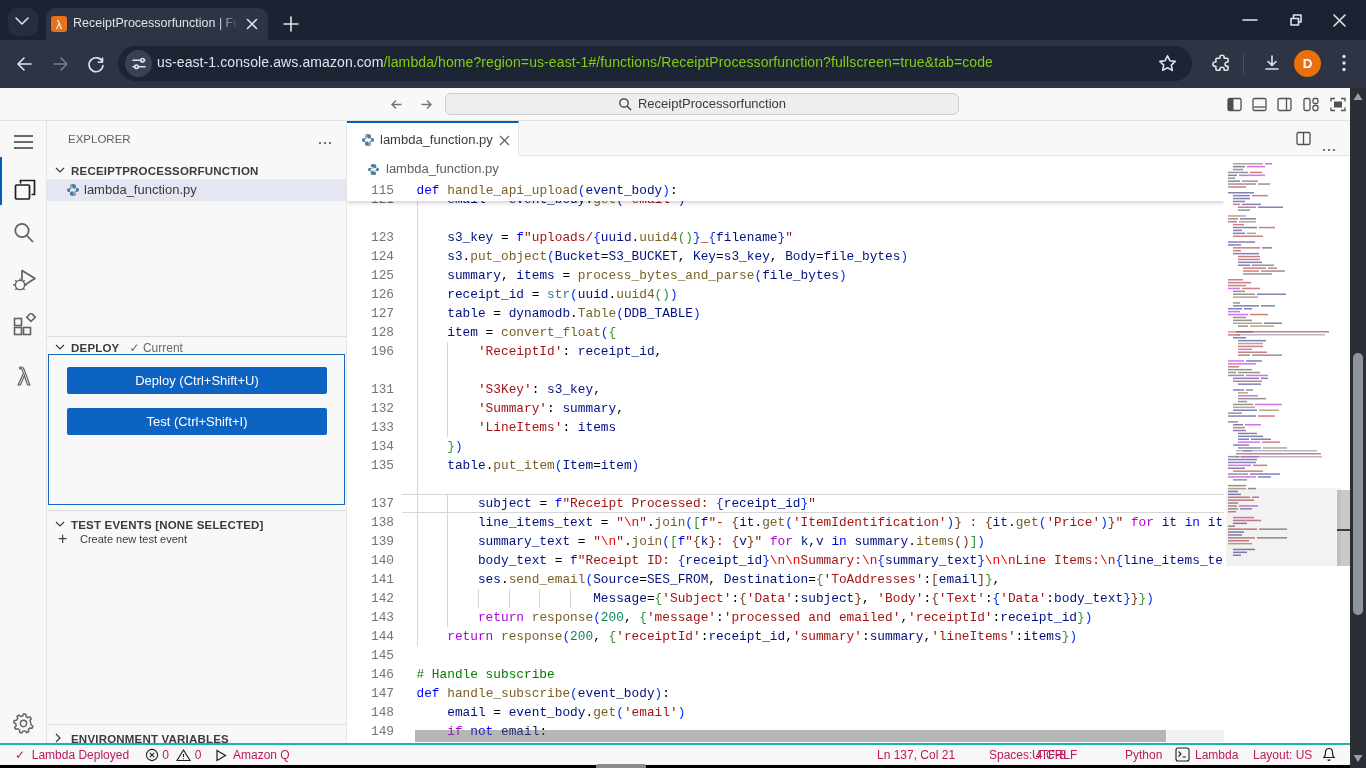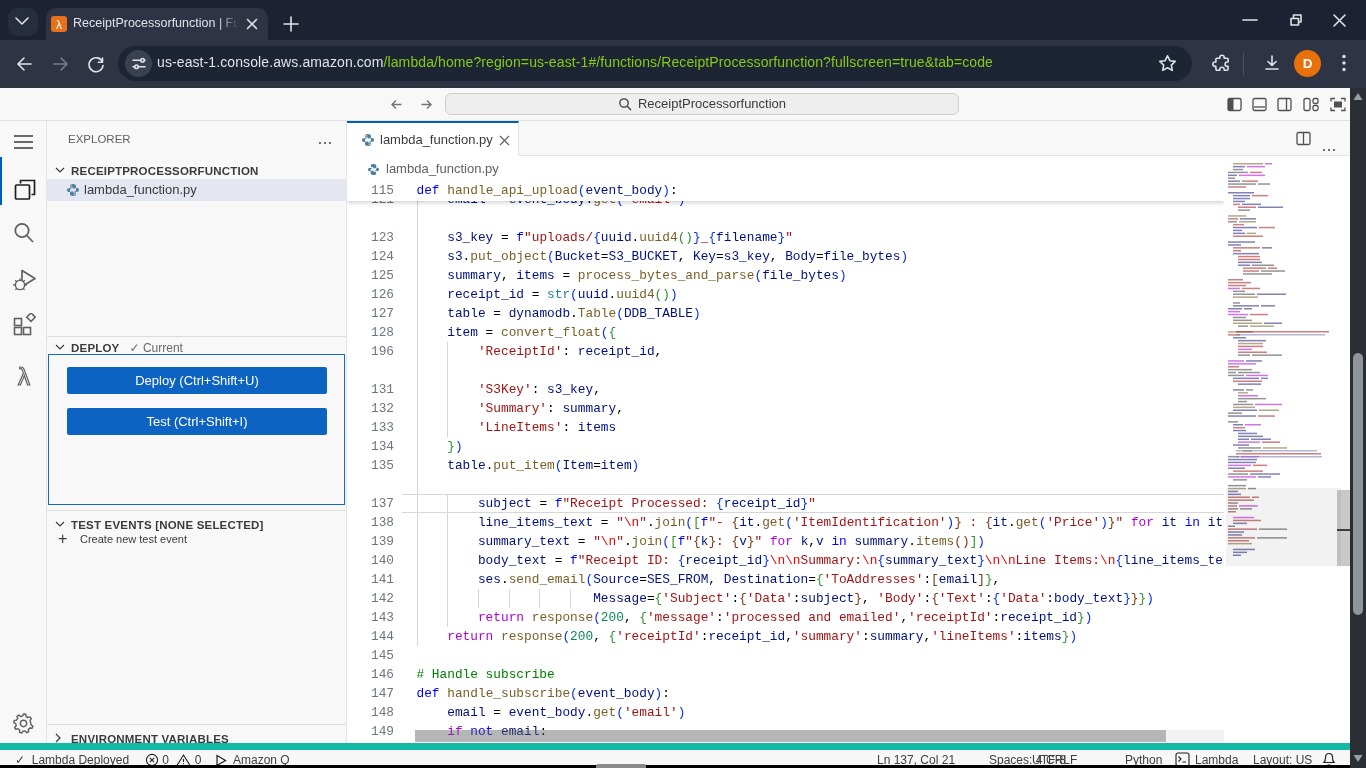--- a/index.html
+++ b/index.html
@@ -31,21 +31,21 @@
 .k{color:#0000ff}.c{color:#af00db}.fn{color:#795E26}.v{color:#001080}.s{color:#a31515}
 .e{color:#ee0000}.n{color:#098658}.t{color:#267f99}.cm{color:#008000}
 .b1{color:#0431fa}.b2{color:#319331}.b3{color:#7b3814}
 .ig{position:absolute;width:1px;background:#d6d6d6}
 #sticky{position:absolute;left:0;top:0;width:877px;height:20px;background:#fff;box-shadow:0 2px 4px rgba(0,0,0,.18);line-height:19px;white-space:pre;z-index:5}
 #minimap{position:absolute;left:1226px;top:160px;width:115px;height:583px;background:#fff}
 #edscroll{position:absolute;left:1337px;top:490px;width:13px;height:76px;background:rgba(100,100,100,.35)}
 #edmark{position:absolute;left:1337px;top:529px;width:13px;height:2px;background:#3c3c3c}
 #hscroll{position:absolute;left:415px;top:730px;width:751px;height:12px;background:rgba(100,100,100,.42)}
 
-#statusbar{position:absolute;left:0;top:743px;width:1366px;height:22px;background:#f7f7f7;border-top:7px solid #14b8a6;font-size:12px;color:#404040}
+#statusbar{position:absolute;left:0;top:743px;width:1366px;height:22px;background:#f7f7f7;border-top:2px solid #14b8a6;font-size:12px;color:#be185d}
 .sbi{position:absolute;top:0;height:22px;line-height:21px;white-space:nowrap}
 #blackstrip{position:absolute;left:0;top:765px;width:1366px;height:3px;background:#000}
 
 #bscroll{position:absolute;left:1350px;top:88px;width:16px;height:680px;background:#2b2e35}
 #bthumb{position:absolute;left:1353px;top:353px;width:10px;height:262px;background:#90959c;border-radius:5px}
 svg{display:block}
 .vsicon{stroke:#505050;fill:none;stroke-width:1.3}
 </style></head>
 <body>
 

